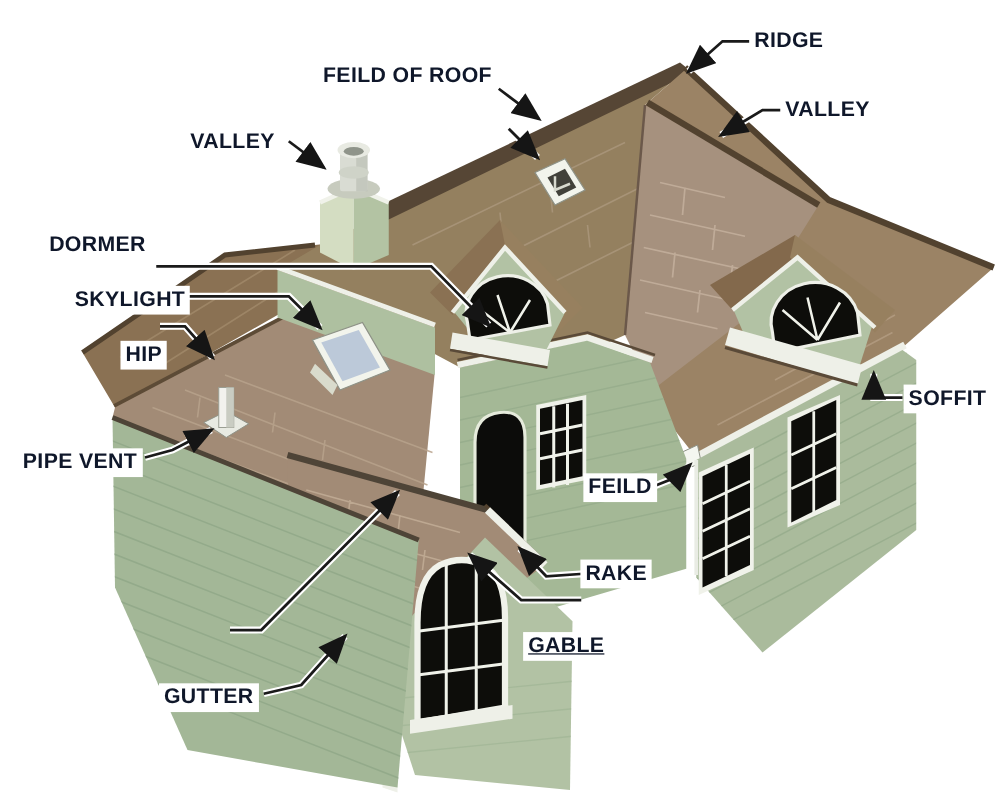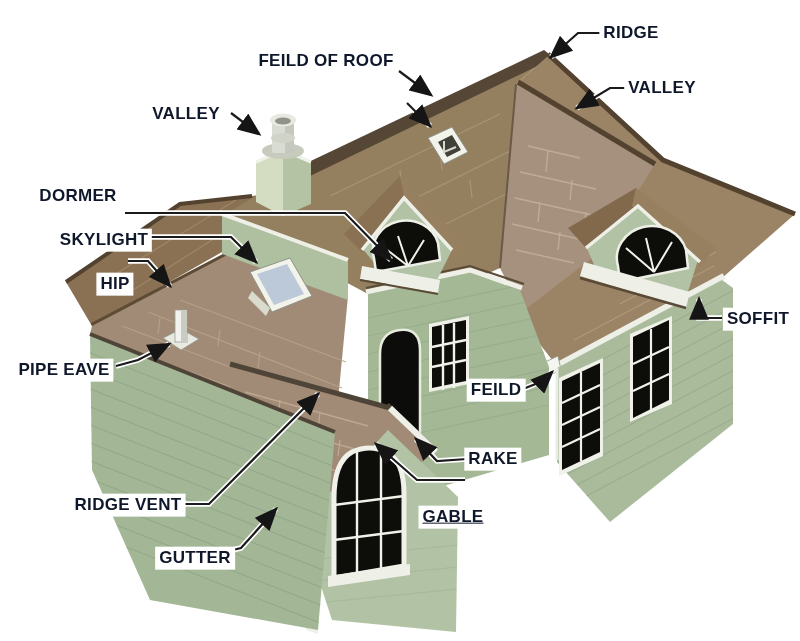--- a/index.html
+++ b/index.html
@@ -17,21 +17,21 @@
   .lbl-panvent{left:351px;top:131px;}
   .lbl-dormer{left:78px;top:196px;}
   .lbl-skylight{left:72px;top:240px;margin-left:32px;}
   .lbl-hip{left:115px;top:284px;}
   .lbl-pipeboot{left:64px;top:370px;}
   .lbl-soffit{left:758px;top:319px;}
   .lbl-eave{left:496px;top:390px;}
   .lbl-rake{left:493px;top:459px;text-align:right;}
   .lbl-gable{left:453px;top:517px;text-decoration:underline;}
   .lbl-ridgevent{left:128px;top:505px;}
-  .lbl-gutter{left:167px;top:558px;margin-left:28px;}
+  .lbl-gutter{left:167px;top:558px;}
 </style>
 </head>
 <body>
 
 <div id="stage">
 
 <svg id="house-svg" width="800" height="641" viewBox="0 0 800 641">
   <defs>
     <marker id="ah" viewBox="0 0 12 10" refX="10.5" refY="5" markerWidth="11" markerHeight="9" orient="auto-start-reverse">
       <path d="M0,0 L12,5 L0,10 Z" fill="#151515"></path>
@@ -253,21 +253,20 @@
   </g>
 </svg>
 
 <div class="label lbl-feild">FEILD OF ROOF</div>
 <div class="label lbl-ridge">RIDGE</div>
 <div class="label lbl-valley">VALLEY</div>
 <div class="label lbl-chimney">VALLEY</div>
 <div class="label lbl-dormer">DORMER</div>
 <div class="label lbl-skylight">SKYLIGHT</div>
 <div class="label lbl-hip">HIP</div>
-<div class="label lbl-pipeboot">PIPE EAVE</div>
+<div class="label lbl-pipeboot">PIPE VENT</div>
 <div class="label lbl-soffit">SOFFIT</div>
 <div class="label lbl-eave">FEILD</div>
 <div class="label lbl-rake">RAKE</div>
 <div class="label lbl-gable">GABLE</div>
-<div class="label lbl-ridgevent">RIDGE VENT</div>
 <div class="label lbl-gutter">GUTTER</div>
 
 </div>
 
 </body></html>

